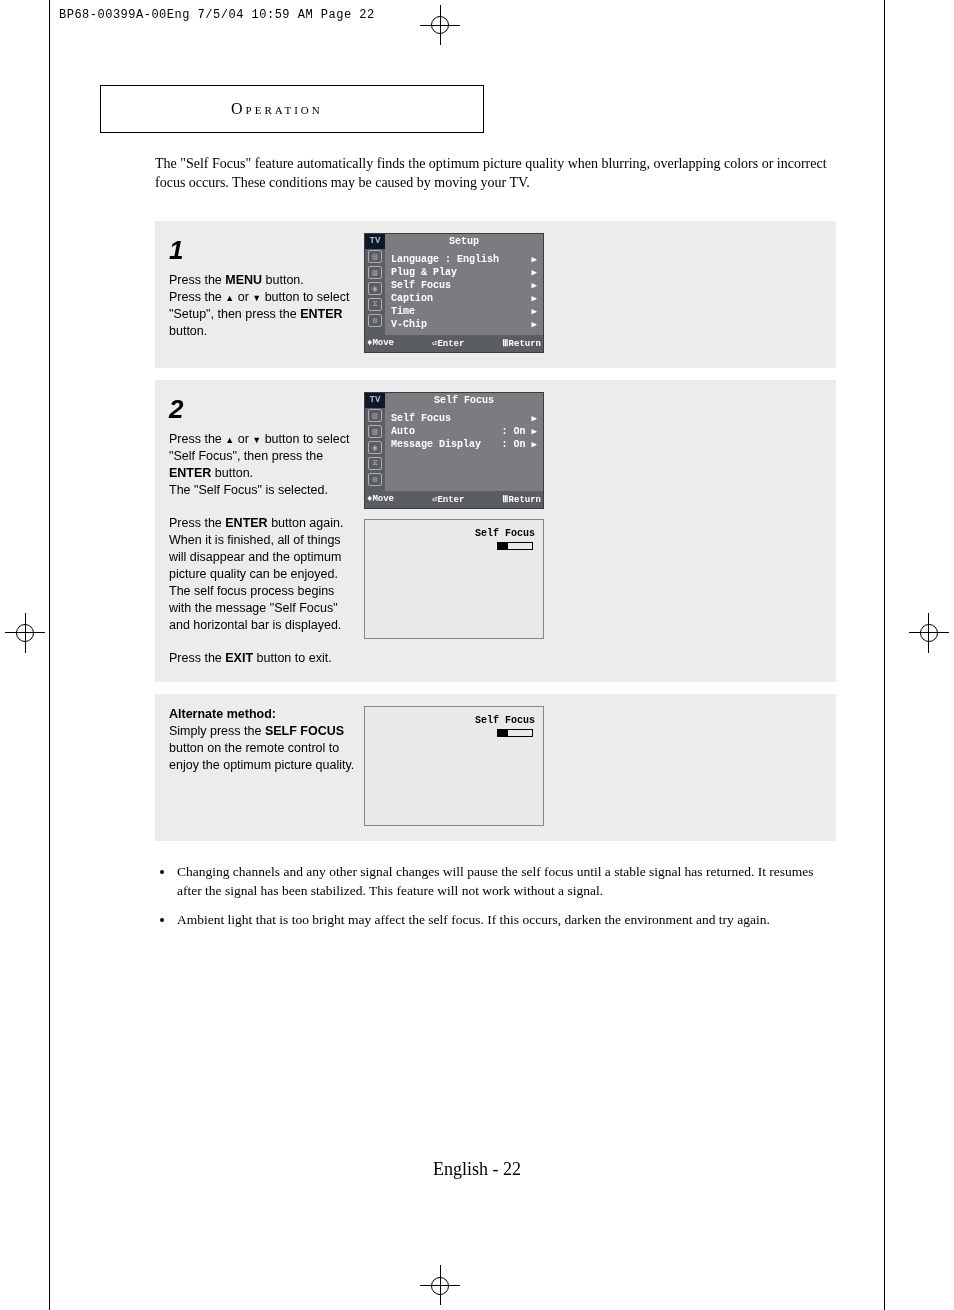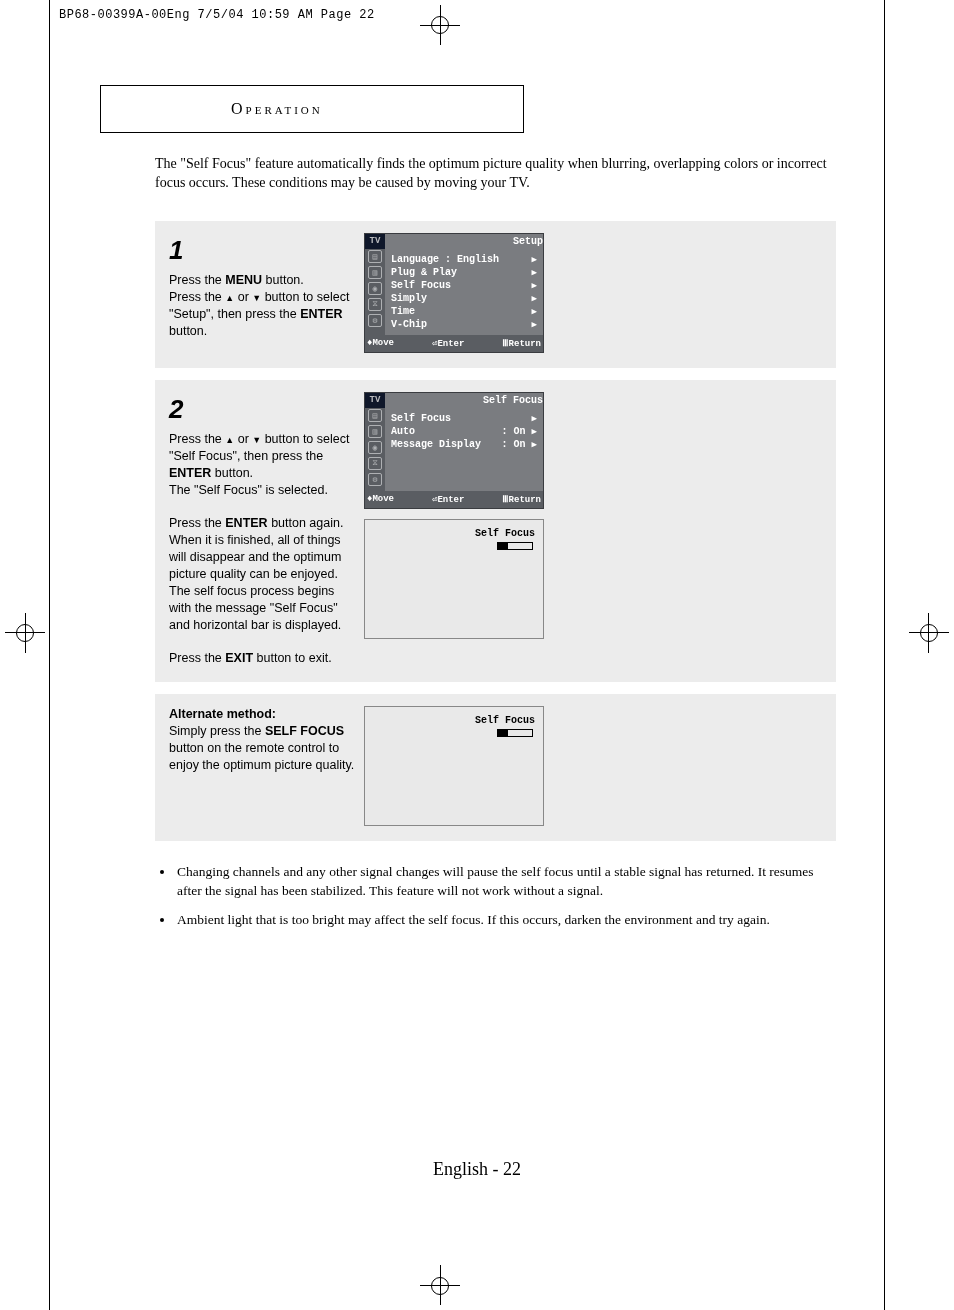--- a/index.html
+++ b/index.html
@@ -42,21 +42,21 @@
     letter-spacing: 0.5px;
   }
   .content {
     position: absolute;
     top: 85px;
     left: 100px;
     right: 118px;
   }
   .section-tab {
     border: 1px solid #000;
-    width: 424px;
+    width: 384px;
     height: 48px;
     display: flex;
     align-items: center;
     padding-left: 130px;
     font-family: Georgia, serif;
     font-size: 16px;
     letter-spacing: 3px;
     font-variant: small-caps;
   }
   .title {
@@ -120,21 +120,21 @@
   .osd-header-tab {
     background: #0f172a;
     color: #b9babd;
     width: 20px;
     text-align: center;
     padding: 2px 0;
     font-size: 9px;
   }
   .osd-header-title {
     flex: 1;
-    text-align: right;
+    text-align: center;
     padding: 2px 0;
   }
   .osd-body {
     display: flex;
   }
   .osd-sidebar {
     width: 20px;
     background: #5a5d62;
     display: flex;
     flex-direction: column;
@@ -303,21 +303,21 @@
                 </div>
               <div class="osd-row">
                   <span>Plug &amp; Play</span>
                   <span class="arrow">▶</span>
                 </div>
               <div class="osd-row">
                   <span>Self Focus</span>
                   <span class="arrow">▶</span>
                 </div>
               <div class="osd-row">
-                  <span>Simply</span>
+                  <span>Caption</span>
                   <span class="arrow">▶</span>
                 </div>
               <div class="osd-row">
                   <span>Time</span>
                   <span class="arrow">▶</span>
                 </div>
               <div class="osd-row">
                   <span>V-Chip</span>
                   <span class="arrow">▶</span>
                 </div>

